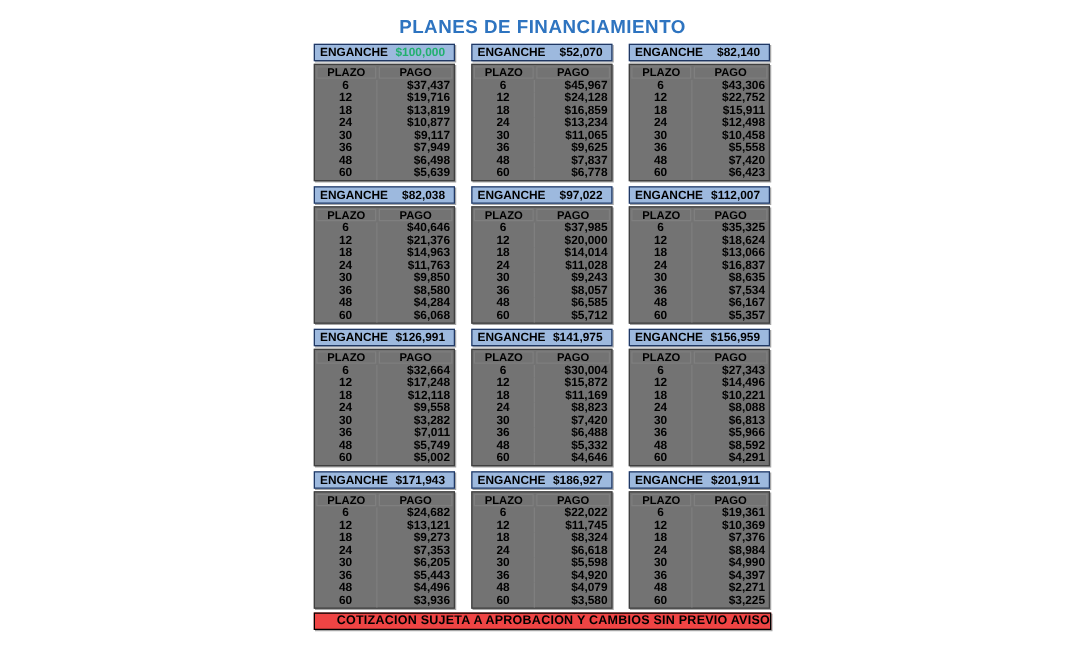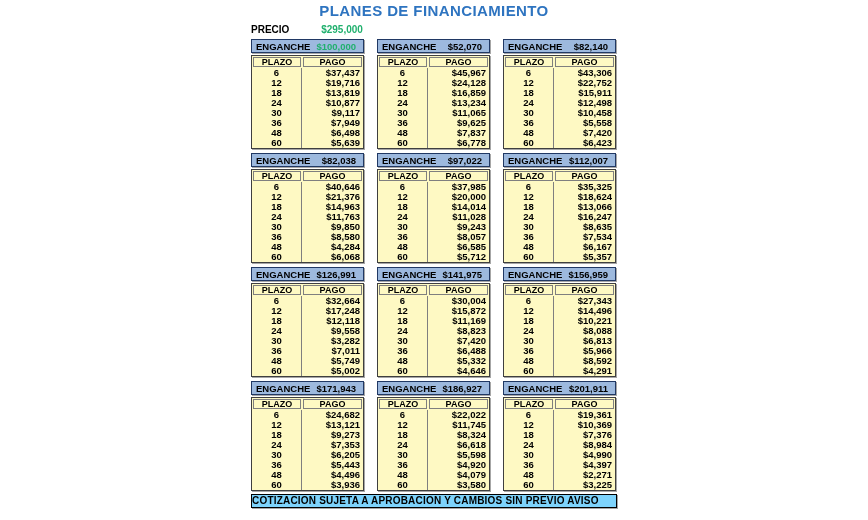--- a/index.html
+++ b/index.html
@@ -5,21 +5,21 @@
   * { box-sizing: border-box; margin: 0; padding: 0; }
   html, body { background: #ffffff; }
   body {
     width: 868px; height: 520px;
     font-family: "Liberation Sans", sans-serif;
     color: #000;
     overflow: hidden;
   }
   .page { position: relative; width: 868px; height: 520px; }
   .title {
-    padding-top: 2px;
+    padding-top: 13px;
     text-align: center;
     font-size: 15px;
     font-weight: bold;
     color: #2E74C0;
     letter-spacing: 0.4px;
     line-height: 17px;
   }
   .content { width: 366px; margin: 0 auto; }
   .info { margin-top: 5px; font-size: 10px; font-weight: bold; }
   .info-row { display: flex; height: 12px; line-height: 12px; }
@@ -45,61 +45,57 @@
     padding: 0 7px 0 4px;
     font-size: 9.5px;
     font-weight: bold;
     margin-bottom: 2px;
   }
   .eng-amount { color: #000; }
   .ptable {
     border: 1px solid #3f3f3f;
     box-shadow: 1px 1px 0 #a6a6a6;
     font-weight: bold;
-    background: #fef9c3;
+    background: #737373;
   }
   .phead { display: flex; gap: 2px; padding: 1px; }
   .hcell {
     border: 1px solid #7f7f7f;
     height: 10px; line-height: 8px;
     text-align: center;
     font-size: 9px;
   }
   .hc-plazo { width: 48px; }
   .hc-pago { flex: 1; }
   .prow { display: flex; height: 10px; line-height: 10px; font-size: 9.5px; }
   .col-plazo { width: 50px; text-align: center; border-right: 1px solid #7f7f7f; }
   .col-pago { flex: 1; text-align: right; padding-right: 3px; }
 
   .banner {
     margin-top: 3px;
     width: 366px;
     height: 14px;
     line-height: 11px;
-    background: #7dd3fc;
+    background: #ef4444;
     border: 1.5px solid #000;
     box-shadow: 1px 1px 0 #a6a6a6;
-    text-align: left;
+    text-align: right;
     font-size: 10px;
     font-weight: bold;
     letter-spacing: 0.2px;
   }
 </style>
 </head>
 <body>
 
 <div class="page">
   <div class="title">PLANES DE FINANCIAMIENTO</div>
 
   <div class="content">
     <div class="info">
-      <div class="info-row">
-        <span class="info-label">PRECIO</span>
-        <span class="info-value">$295,000</span>
-      </div>
     </div>
 
     <div class="grid" id="tables-grid">
   <div class="plan">
     <div class="enganche">
       <span class="eng-label">ENGANCHE</span>
       <span class="eng-amount" style="color: rgb(33, 176, 110);">$100,000</span>
     </div>
     <div class="ptable">
       <div class="phead">
@@ -349,21 +345,21 @@
               <div class="prow">
                 <span class="col-plazo">12</span>
                 <span class="col-pago">$18,624</span>
               </div>
               <div class="prow">
                 <span class="col-plazo">18</span>
                 <span class="col-pago">$13,066</span>
               </div>
               <div class="prow">
                 <span class="col-plazo">24</span>
-                <span class="col-pago">$16,247</span>
+                <span class="col-pago">$16,837</span>
               </div>
               <div class="prow">
                 <span class="col-plazo">30</span>
                 <span class="col-pago">$8,635</span>
               </div>
               <div class="prow">
                 <span class="col-plazo">36</span>
                 <span class="col-pago">$7,534</span>
               </div>
               <div class="prow">

